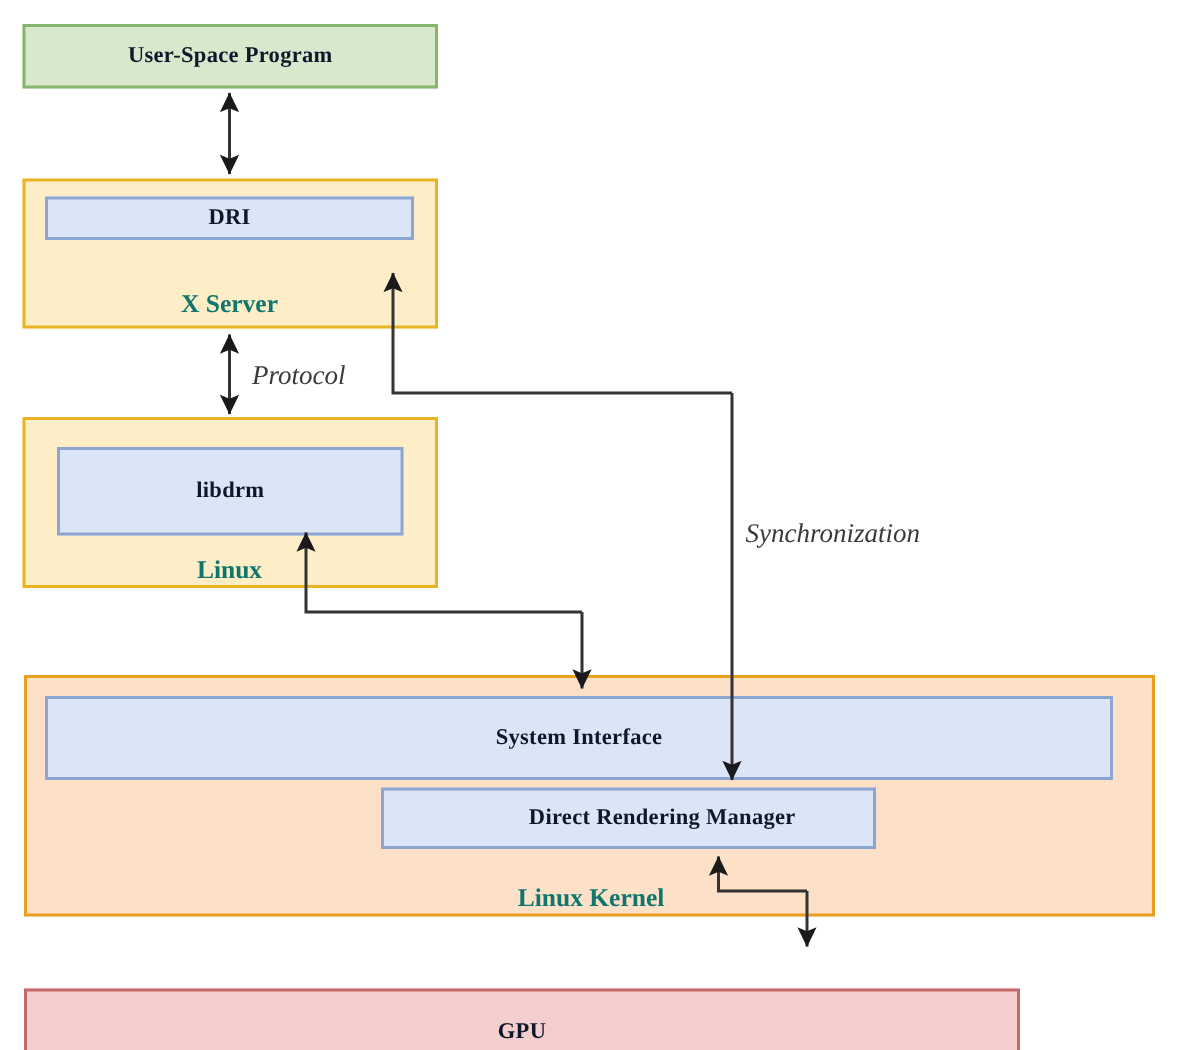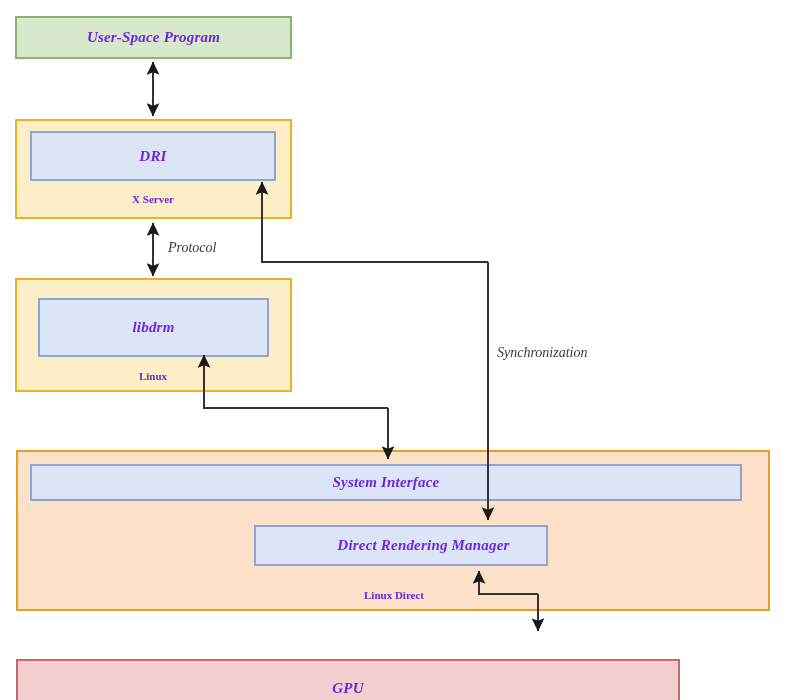--- a/index.html
+++ b/index.html
@@ -22,39 +22,38 @@
     box-sizing: border-box;
     display: flex;
     align-items: center;
     justify-content: center;
     border-width: 2px;
     border-style: solid;
   }
   .box-label {
     font-weight: bold;
     font-size: 15px;
-    color: #6d28d9;
+    color: #0f172a;
     letter-spacing: 0.2px;
     white-space: nowrap;
     text-align: left;
-    font-style: italic;
   }
   .group-label {
     position: absolute;
     font-weight: bold;
-    font-size: 11px;
-    color: #6d28d9;
+    font-size: 17px;
+    color: #0f766e;
     white-space: nowrap;
     text-align: center;
     transform: translateX(-50%);
   }
   .edge-label {
     position: absolute;
     font-style: italic;
-    font-size: 14px;
+    font-size: 18px;
     color: #3a3a3a;
     white-space: nowrap;
   }
   svg.arrows {
     position: absolute;
     left: 0;
     top: 0;
     width: 787px;
     height: 700px;
     pointer-events: none;
@@ -69,41 +68,41 @@
 <body>
 
 <div id="canvas">
 
   <div class="box" style="left:15px; top:16px; width:277px; height:43px; background:#d7e8cd; border-color:#87b56e;">
     <span class="box-label">User-Space Program</span>
   </div>
 
   <div class="box" style="left:15px; top:119px; width:277px; height:100px; background:#fdeec8; border-color:#e8b423;">
   </div>
-  <div class="box" style="left:30px; top:131px; width:246px; height:50px; background:#dbe5f7; border-color:#8da6d1;">
+  <div class="box" style="left:30px; top:131px; width:246px; height:29px; background:#dbe5f7; border-color:#8da6d1;">
     <span class="box-label">DRI</span>
   </div>
   <div class="group-label" style="left:153px; top:193px;">X Server</div>
 
   <div class="box" style="left:15px; top:278px; width:277px; height:114px; background:#fdeec8; border-color:#e8b423;">
   </div>
   <div class="box" style="left:38px; top:298px; width:231px; height:59px; background:#dbe5f7; border-color:#8da6d1;">
     <span class="box-label">libdrm</span>
   </div>
   <div class="group-label" style="left:153px; top:370px;">Linux</div>
 
   <div class="box" style="left:16px; top:450px; width:754px; height:161px; background:#fce1c8; border-color:#e8a11f;">
   </div>
-  <div class="box" style="left:30px; top:464px; width:712px; height:37px; background:#dbe5f7; border-color:#8da6d1;">
+  <div class="box" style="left:30px; top:464px; width:712px; height:56px; background:#dbe5f7; border-color:#8da6d1;">
     <span class="box-label">System Interface</span>
   </div>
-  <div class="box" style="left:254px; top:525px; width:294px; height:41px; background:#dbe5f7; border-color:#8da6d1;padding-left:45px;">
+  <div class="box" style="left:254px; top:525px; width:330px; height:41px; background:#dbe5f7; border-color:#8da6d1;padding-left:45px;">
     <span class="box-label">Direct Rendering Manager</span>
   </div>
-  <div class="group-label" style="left:394px; top:589px;">Linux Direct</div>
+  <div class="group-label" style="left:394px; top:589px;">Linux Kernel</div>
 
   <div class="box" style="left:16px; top:623px; width:664px; height:59px; background:#f4cece; border-color:#c36a6a;margin-top:36px;">
     <span class="box-label">GPU</span>
   </div>
 
   <div class="edge-label" style="left:168px; top:240px;">Protocol</div>
 
   <div class="edge-label" style="left:497px; top:345px;">Synchronization</div>
 
   <svg class="arrows" viewBox="0 0 787 700">

